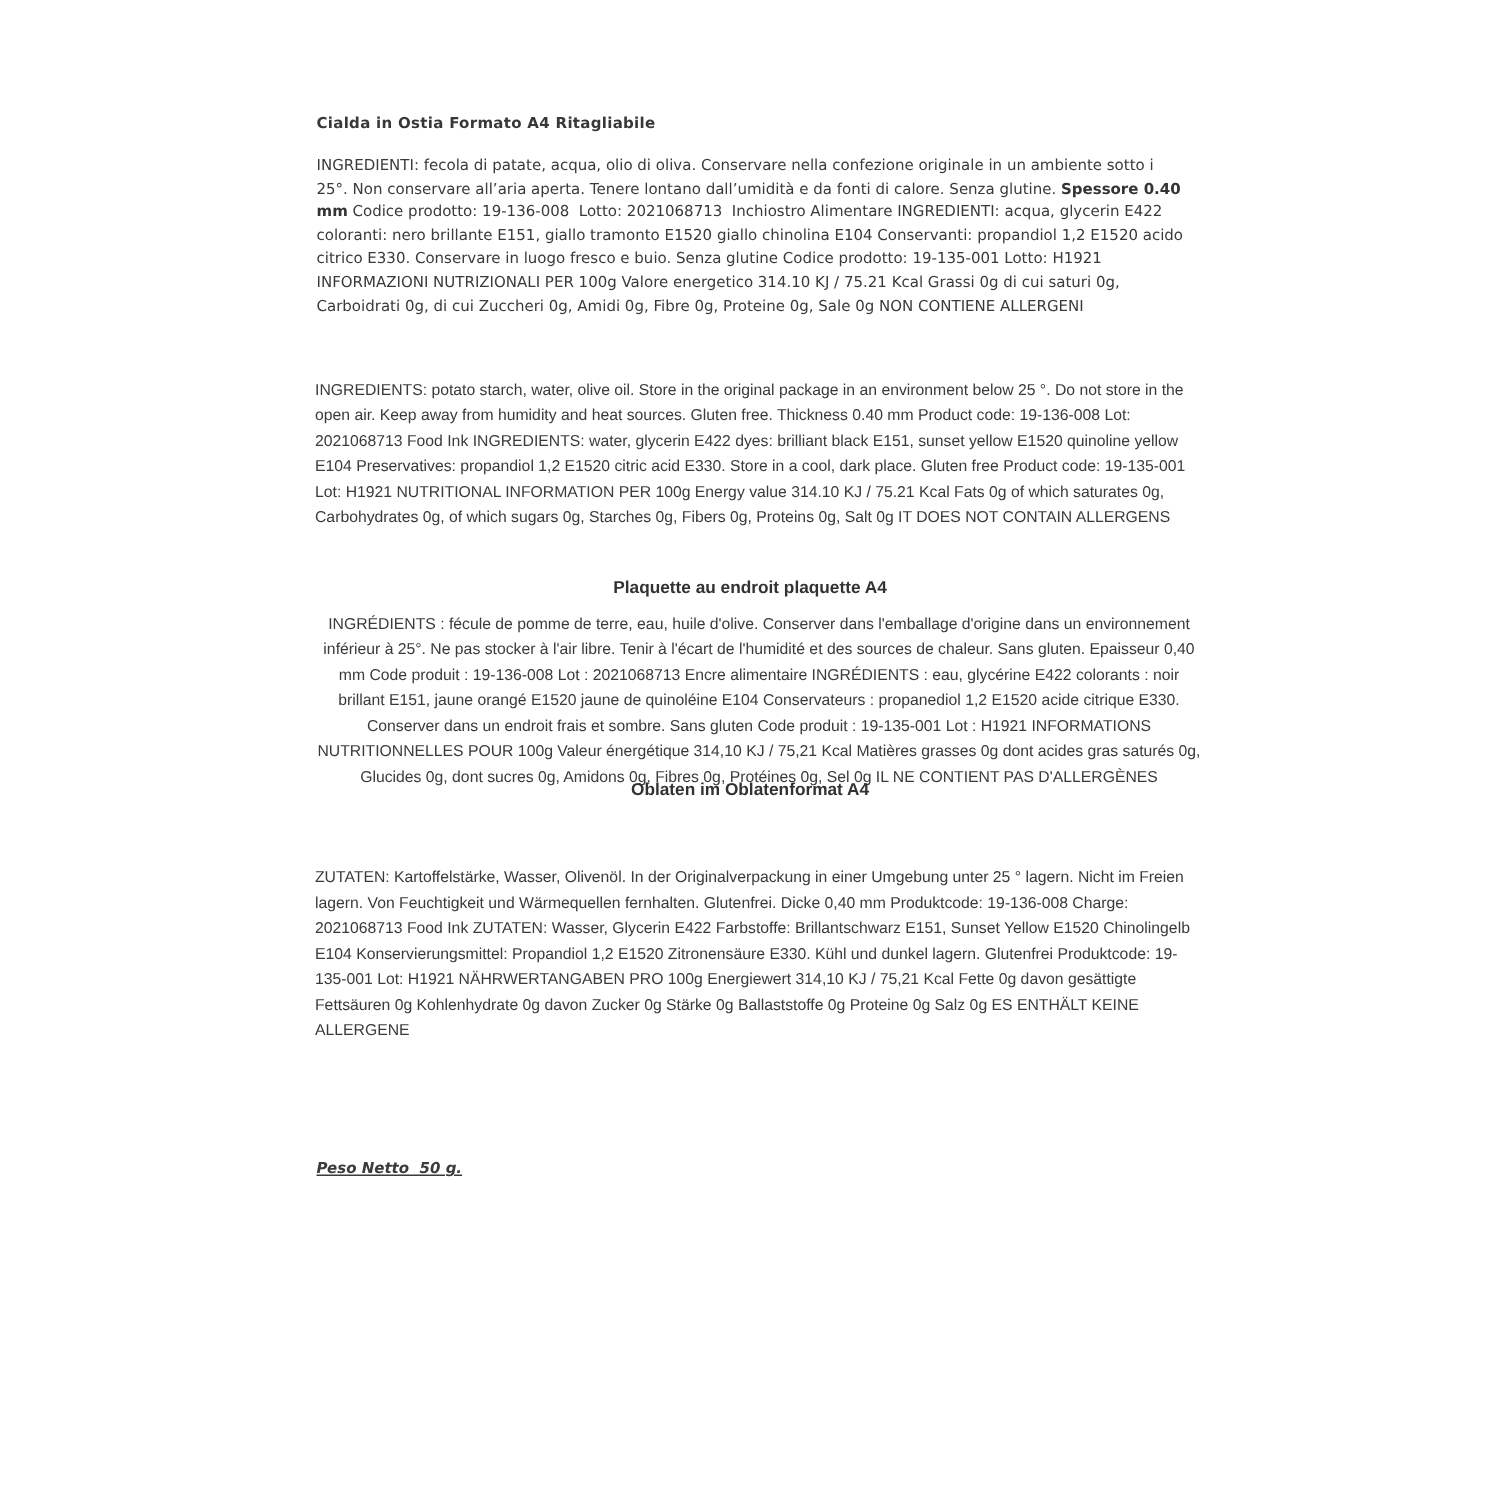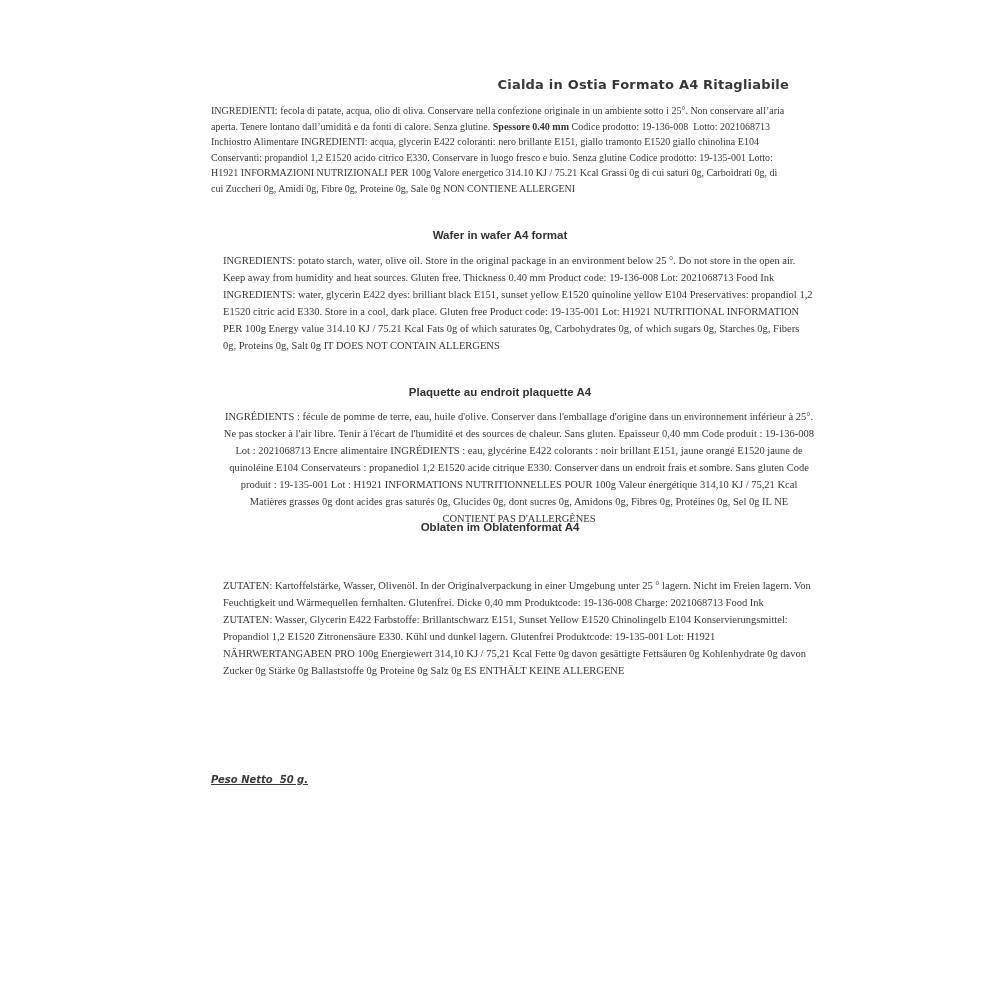--- a/index.html
+++ b/index.html
@@ -17,53 +17,51 @@
   }
   .abs { position: absolute; }
 
   
   .f-vd { font-family: "DejaVu Sans", sans-serif; }
   
   .f-cal { font-family: "Liberation Sans", sans-serif; }
 
   .doc-title {
     left: 211px; top: 77px; width: 578px;
-    text-align: right;
+    text-align: left;
     font-weight: bold;
-    font-size: 13px;
+    font-size: 10px;
     color: #383838;
     letter-spacing: 0.2px;
   }
   .body-it {
     left: 211px; top: 103px; width: 578px;
     font-size: 10px;
     line-height: 15.6px;
     white-space: pre-wrap;
-    font-family: Liberation Serif, serif;
   }
   .bold-inline { font-weight: bold; color: #343434; }
 
   .sec-head {
     left: 211px; width: 578px;
     text-align: center;
     font-weight: bold;
     font-size: 11.5px;
     color: #323232;
   }
   .head-en { top: 229px; }
   .head-fr { top: 386px; }
   .head-de { top: 521px; }
 
   .body-latin {
-    left: 223px; width: 592px;
+    left: 210px; width: 592px;
     font-size: 10.5px;
     line-height: 17px;
     white-space: pre-wrap;
     color: #3a3a3a;
-    font-family: Liberation Serif, serif;
   }
   .body-en { top: 252px; }
   .body-fr { top: 408px; text-align: center; }
   .body-de { top: 577px; }
 
   .foot-line {
     left: 211px;
     font-weight: bold;
     font-style: italic;
     font-size: 10px;
@@ -76,21 +74,20 @@
 </style>
 </head>
 <body>
 
 <div class="page">
 
   <div class="abs f-vd doc-title">Cialda in Ostia Formato A4 Ritagliabile</div>
 
   <div class="abs f-vd body-it"><span>INGREDIENTI: fecola di patate, acqua, olio di oliva. Conservare nella confezione originale in un ambiente sotto i 25°. Non conservare all’aria aperta. Tenere lontano dall’umidità e da fonti di calore. Senza glutine. </span><span class="bold-inline">Spessore 0.40 mm</span><span> Codice prodotto: 19-136-008  Lotto: 2021068713  Inchiostro Alimentare INGREDIENTI: acqua, glycerin E422 coloranti: nero brillante E151, giallo tramonto E1520 giallo chinolina E104 Conservanti: propandiol 1,2 E1520 acido citrico E330. Conservare in luogo fresco e buio. Senza glutine Codice prodotto: 19-135-001 Lotto: H1921 INFORMAZIONI NUTRIZIONALI PER 100g Valore energetico 314.10 KJ / 75.21 Kcal Grassi 0g di cui saturi 0g, Carboidrati 0g, di cui Zuccheri 0g, Amidi 0g, Fibre 0g, Proteine 0g, Sale 0g NON CONTIENE ALLERGENI</span></div>
 
-  <div class="abs f-cal sec-head head-en">Wafer in wafer A4 format</div>
 
   <div class="abs f-cal body-latin body-en">INGREDIENTS: potato starch, water, olive oil. Store in the original package in an environment below 25 °. Do not store in the open air. Keep away from humidity and heat sources. Gluten free. Thickness 0.40 mm Product code: 19-136-008 Lot: 2021068713 Food Ink INGREDIENTS: water, glycerin E422 dyes: brilliant black E151, sunset yellow E1520 quinoline yellow E104 Preservatives: propandiol 1,2 E1520 citric acid E330. Store in a cool, dark place. Gluten free Product code: 19-135-001 Lot: H1921 NUTRITIONAL INFORMATION PER 100g Energy value 314.10 KJ / 75.21 Kcal Fats 0g of which saturates 0g, Carbohydrates 0g, of which sugars 0g, Starches 0g, Fibers 0g, Proteins 0g, Salt 0g IT DOES NOT CONTAIN ALLERGENS</div>
 
   <div class="abs f-cal sec-head head-fr">Plaquette au endroit plaquette A4</div>
 
   <div class="abs f-cal body-latin body-fr">INGRÉDIENTS : fécule de pomme de terre, eau, huile d'olive. Conserver dans l'emballage d'origine dans un environnement inférieur à 25°. Ne pas stocker à l'air libre. Tenir à l'écart de l'humidité et des sources de chaleur. Sans gluten. Epaisseur 0,40 mm Code produit : 19-136-008 Lot : 2021068713 Encre alimentaire INGRÉDIENTS : eau, glycérine E422 colorants : noir brillant E151, jaune orangé E1520 jaune de quinoléine E104 Conservateurs : propanediol 1,2 E1520 acide citrique E330. Conserver dans un endroit frais et sombre. Sans gluten Code produit : 19-135-001 Lot : H1921 INFORMATIONS NUTRITIONNELLES POUR 100g Valeur énergétique 314,10 KJ / 75,21 Kcal Matières grasses 0g dont acides gras saturés 0g, Glucides 0g, dont sucres 0g, Amidons 0g, Fibres 0g, Protéines 0g, Sel 0g IL NE CONTIENT PAS D'ALLERGÈNES</div>
 
   <div class="abs f-cal sec-head head-de">Oblaten im Oblatenformat A4</div>
 
   <div class="abs f-cal body-latin body-de">ZUTATEN: Kartoffelstärke, Wasser, Olivenöl. In der Originalverpackung in einer Umgebung unter 25 ° lagern. Nicht im Freien lagern. Von Feuchtigkeit und Wärmequellen fernhalten. Glutenfrei. Dicke 0,40 mm Produktcode: 19-136-008 Charge: 2021068713 Food Ink ZUTATEN: Wasser, Glycerin E422 Farbstoffe: Brillantschwarz E151, Sunset Yellow E1520 Chinolingelb E104 Konservierungsmittel: Propandiol 1,2 E1520 Zitronensäure E330. Kühl und dunkel lagern. Glutenfrei Produktcode: 19-135-001 Lot: H1921 NÄHRWERTANGABEN PRO 100g Energiewert 314,10 KJ / 75,21 Kcal Fette 0g davon gesättigte Fettsäuren 0g Kohlenhydrate 0g davon Zucker 0g Stärke 0g Ballaststoffe 0g Proteine 0g Salz 0g ES ENTHÄLT KEINE ALLERGENE</div>

